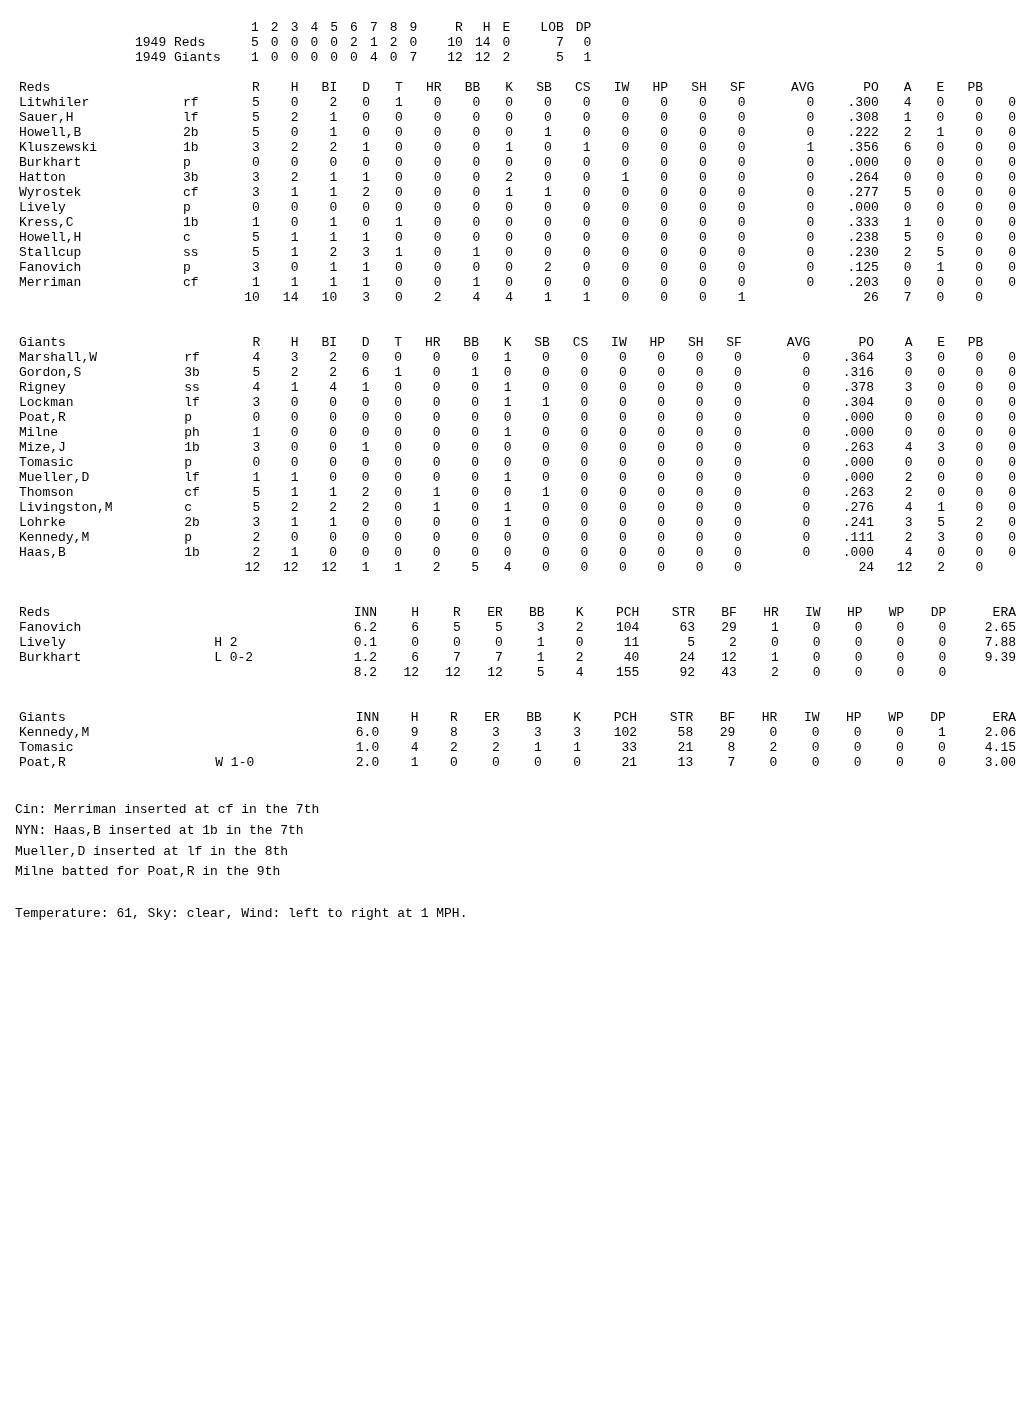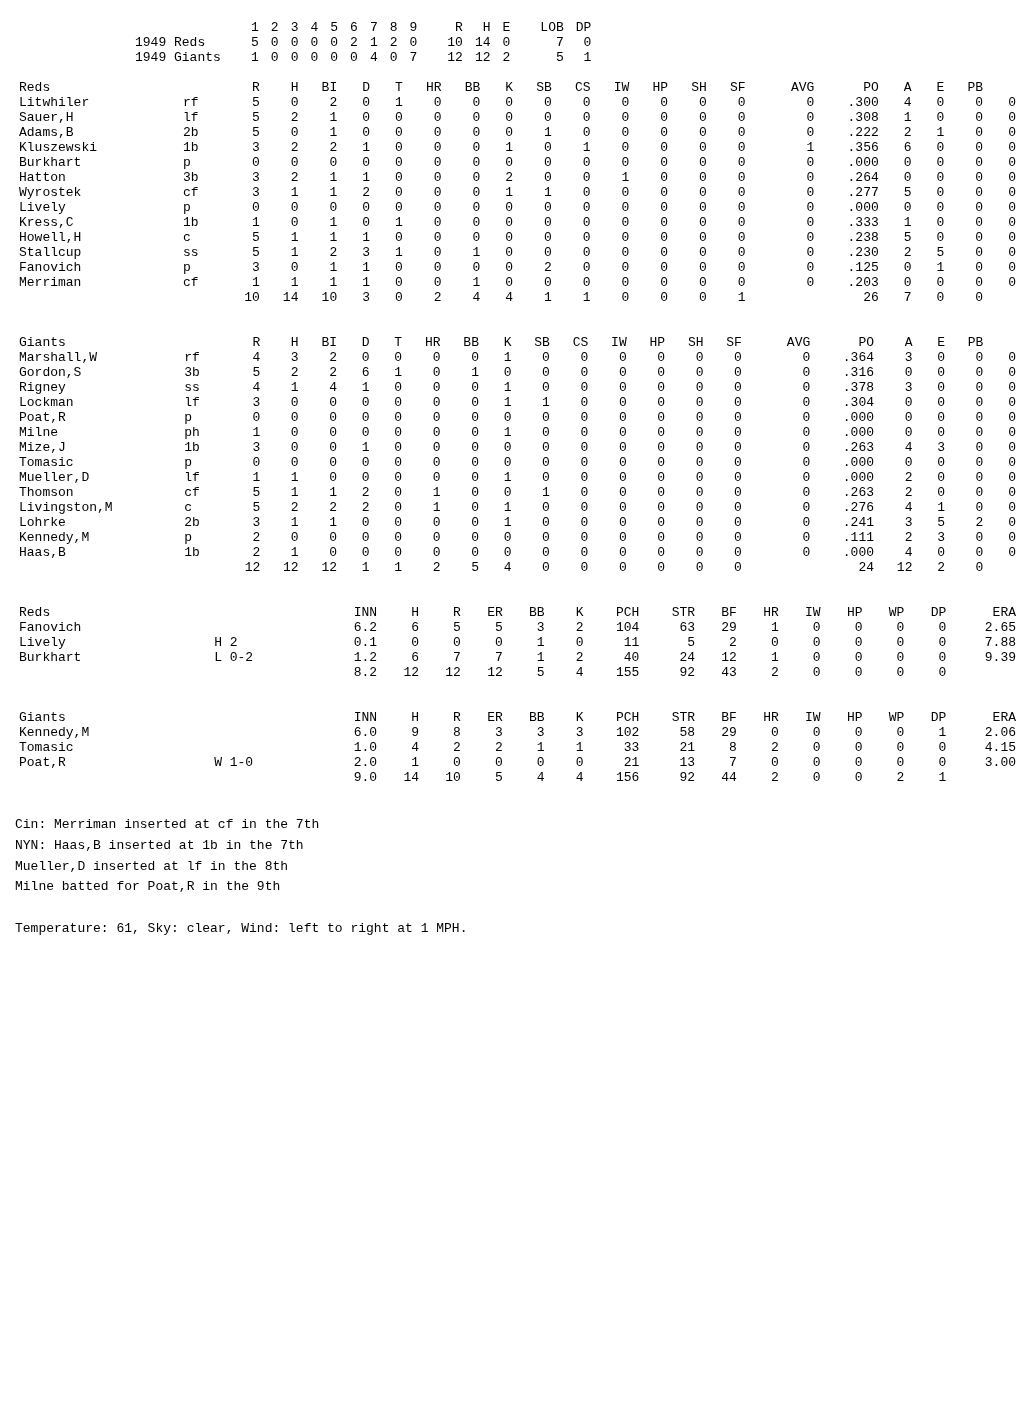--- a/index.html
+++ b/index.html
@@ -199,21 +199,21 @@
           <td style="text-align: right;">0</td>
           <td style="text-align: right;">0</td>
           <td style="text-align: right; min-width: 42px;">0</td>
           <td style="text-align: right;">.308</td>
           <td style="text-align: right;">1</td>
           <td style="text-align: right;">0</td>
           <td style="text-align: right;">0</td>
           <td style="text-align: right;">0</td>
         </tr>
         <tr>
-          <td style="text-align: left; min-width: 100px;">Adams,B</td>
+          <td style="text-align: left; min-width: 100px;">Howell,B</td>
           <td style="text-align: left; min-width: 28px;">2b</td>
           <td style="text-align: right;">5</td>
           <td style="text-align: right;">0</td>
           <td style="text-align: right;">1</td>
           <td style="text-align: right;">0</td>
           <td style="text-align: right;">0</td>
           <td style="text-align: right;">0</td>
           <td style="text-align: right;">0</td>
           <td style="text-align: right;">0</td>
           <td style="text-align: right;">1</td>
@@ -1069,39 +1069,20 @@
           <td style="text-align: right;">13</td>
           <td style="text-align: right;">7</td>
           <td style="text-align: right;">0</td>
           <td style="text-align: right;">0</td>
           <td style="text-align: right;">0</td>
           <td style="text-align: right;">0</td>
           <td style="text-align: right;">0</td>
           <td style="text-align: right;">3.00</td>
         </tr>
         <tr>
-          <td style="min-width: 110px;"></td>
-          <td style="min-width: 65px;"></td>
-          <td style="text-align: right;">9.0</td>
-          <td style="text-align: right;">14</td>
-          <td style="text-align: right;">10</td>
-          <td style="text-align: right;">5</td>
-          <td style="text-align: right;">4</td>
-          <td style="text-align: right;">4</td>
-          <td style="text-align: right;">156</td>
-          <td style="text-align: right;">92</td>
-          <td style="text-align: right;">44</td>
-          <td style="text-align: right;">2</td>
-          <td style="text-align: right;">0</td>
-          <td style="text-align: right;">0</td>
-          <td style="text-align: right;">2</td>
-          <td style="text-align: right;">1</td>
-          <td style="text-align: right;"></td>
-        </tr>
-        <tr>
           <td>&nbsp;</td>
         </tr>
       </tbody>
   </table>
 </div>
 
 <div class="notes-section" id="notes-container">
     <p>Cin: Merriman inserted at cf in the 7th</p>
     <p>NYN: Haas,B inserted at 1b in the 7th</p>
     <p>     Mueller,D inserted at lf in the 8th</p>

